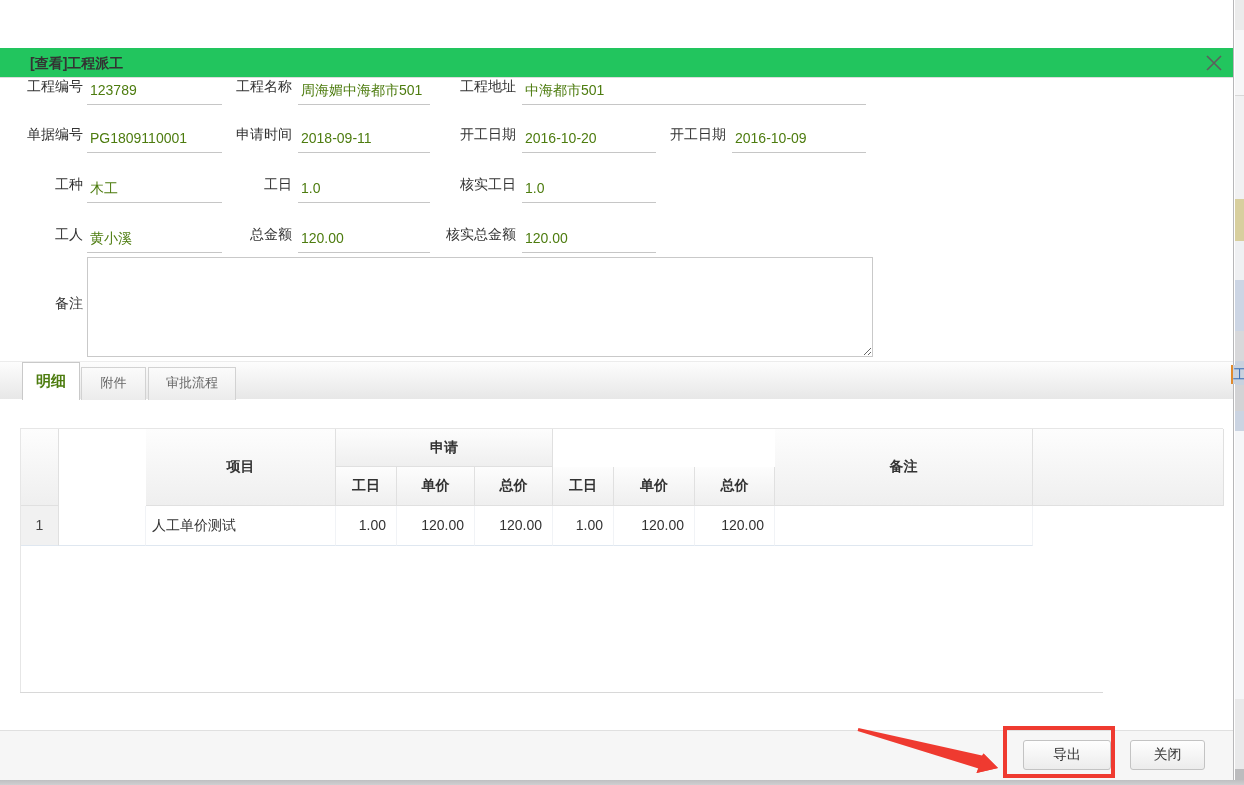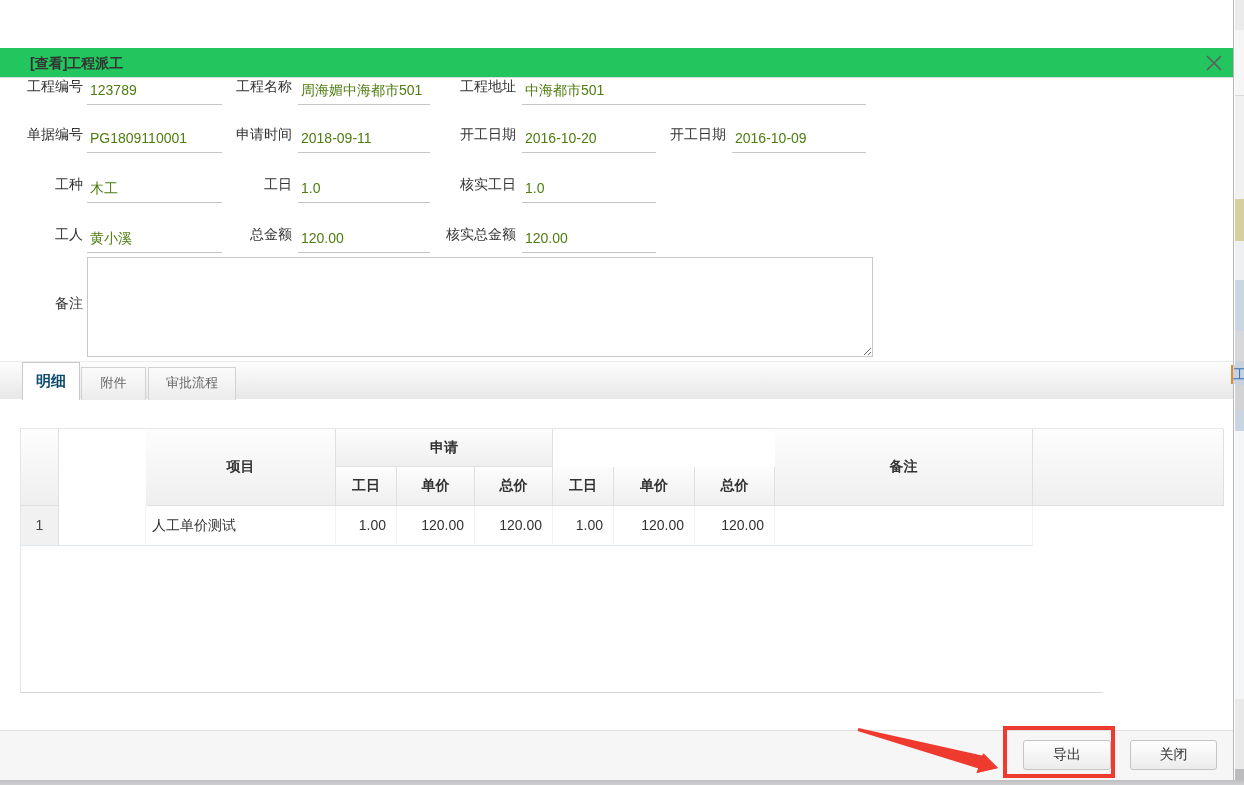--- a/index.html
+++ b/index.html
@@ -16,39 +16,39 @@
   
   .fld { position:absolute; height:28px; }
   .fl { position:absolute; top:0; line-height:28px; font-size:14px; color:#333; text-align:right; white-space:nowrap; }
   .fv { position:absolute; top:5px; line-height:27px; font-size:14px; color:#4d7c0f; border-bottom:1px solid #c6c6c6; padding-left:3px; white-space:nowrap; overflow:hidden; }
   .remark-label { position:absolute; left:0; top:295px; width:83px; text-align:right; font-size:14px; color:#333; }
   .remark-area { position:absolute; left:87px; top:257px; width:786px; height:100px; border:1px solid #c9c9c9; resize:both; font-family:inherit; font-size:14px; color:#444; background:#fff; }
 
   
   .tabstrip { position:absolute; left:0; top:361px; width:1233px; height:38px; background:linear-gradient(#fdfdfd,#e7e7e7); border-top:1px solid #ececec; }
   .tab { position:absolute; text-align:center; cursor:pointer; }
-  .tab-active { left:22px; top:0; width:58px; height:38px; background:#fff; border:1px solid #c9c9c9; border-bottom:none; font-size:15px; font-weight:bold; color:#0c4a6e; line-height:36px; }
+  .tab-active { left:22px; top:0; width:58px; height:38px; background:#fff; border:1px solid #c9c9c9; border-bottom:none; font-size:15px; font-weight:bold; color:#4d7c0f; line-height:36px; }
   .tab-idle { top:5px; height:33px; background:linear-gradient(#fbfbfb,#ececec); border:1px solid #d2d2d2; border-bottom:none; font-size:13px; color:#666; line-height:30px; }
   .tab-2 { left:81px; width:65px; }
   .tab-3 { left:148px; width:88px; }
 
   
   .grid { position:absolute; left:20px; top:428px; width:1203px; height:264px; border-left:1px solid #e6e6e6; border-top:1px solid #e6e6e6; background:#fff; }
   .grid-bottom-border { position:absolute; left:20px; top:692px; width:1083px; height:1px; background:#d8d8d8; }
   .hc { position:absolute; background:linear-gradient(#fdfdfd,#efefef); border-right:1px solid #e0e0e0; border-bottom:1px solid #e0e0e0; display:flex; align-items:center; justify-content:center; font-size:14px; font-weight:bold; color:#333; }
   .dc { position:absolute; height:40px; background:#fff; border-right:1px solid #f1f3f6; border-bottom:1px solid #dfe7f0; line-height:39px; font-size:14px; color:#333; white-space:nowrap; overflow:hidden; }
   .dc-num { background:#f1f1f1; border-right:1px solid #e0e0e0; text-align:center; color:#444; }
   .num { text-align:right; padding-right:10px; }
   .txt { text-align:left; padding-left:6px; }
 
   
   .modal-footer { position:absolute; left:0; top:730px; width:100%; height:50px; background:#f6f6f6; border-top:1px solid #e0e0e0;padding-left:36px; }
   .btn { position:absolute; top:9px; height:30px; background:linear-gradient(#fefefe,#ececec); border:1px solid #c3c3c3; border-radius:3px; font-size:14px; color:#333; cursor:pointer; font-family:inherit; }
   .btn-export { left:1023px; width:88px; }
-  .btn-close { left:1130px; width:87px;text-align:center; }
+  .btn-close { left:1130px; width:75px;text-align:center; }
 
   
   .anno-box { position:absolute; left:1003px; top:726px; width:112px; height:52px; border:4px solid #ef3a30; z-index:20; pointer-events:none; }
   .anno-arrow { position:absolute; left:0; top:0; width:1244px; height:785px; z-index:21; pointer-events:none; }
 
   
   .sliver { position:absolute; left:1235px; top:0; width:9px; height:780px; overflow:hidden; }
   .sliver div { width:100%; }
   .glyph-frag { position:absolute; left:1231px; top:365px; width:13px; height:19px; overflow:hidden; font-size:14px; color:#3b6fb5; border-left:2px solid #e08a2d; line-height:19px; z-index:5; background:#c8d2df; }
   .bottom-strip { position:absolute; left:0; top:780px; width:1244px; height:5px; background:linear-gradient(#bfbfc1,#cfcfd1); }

